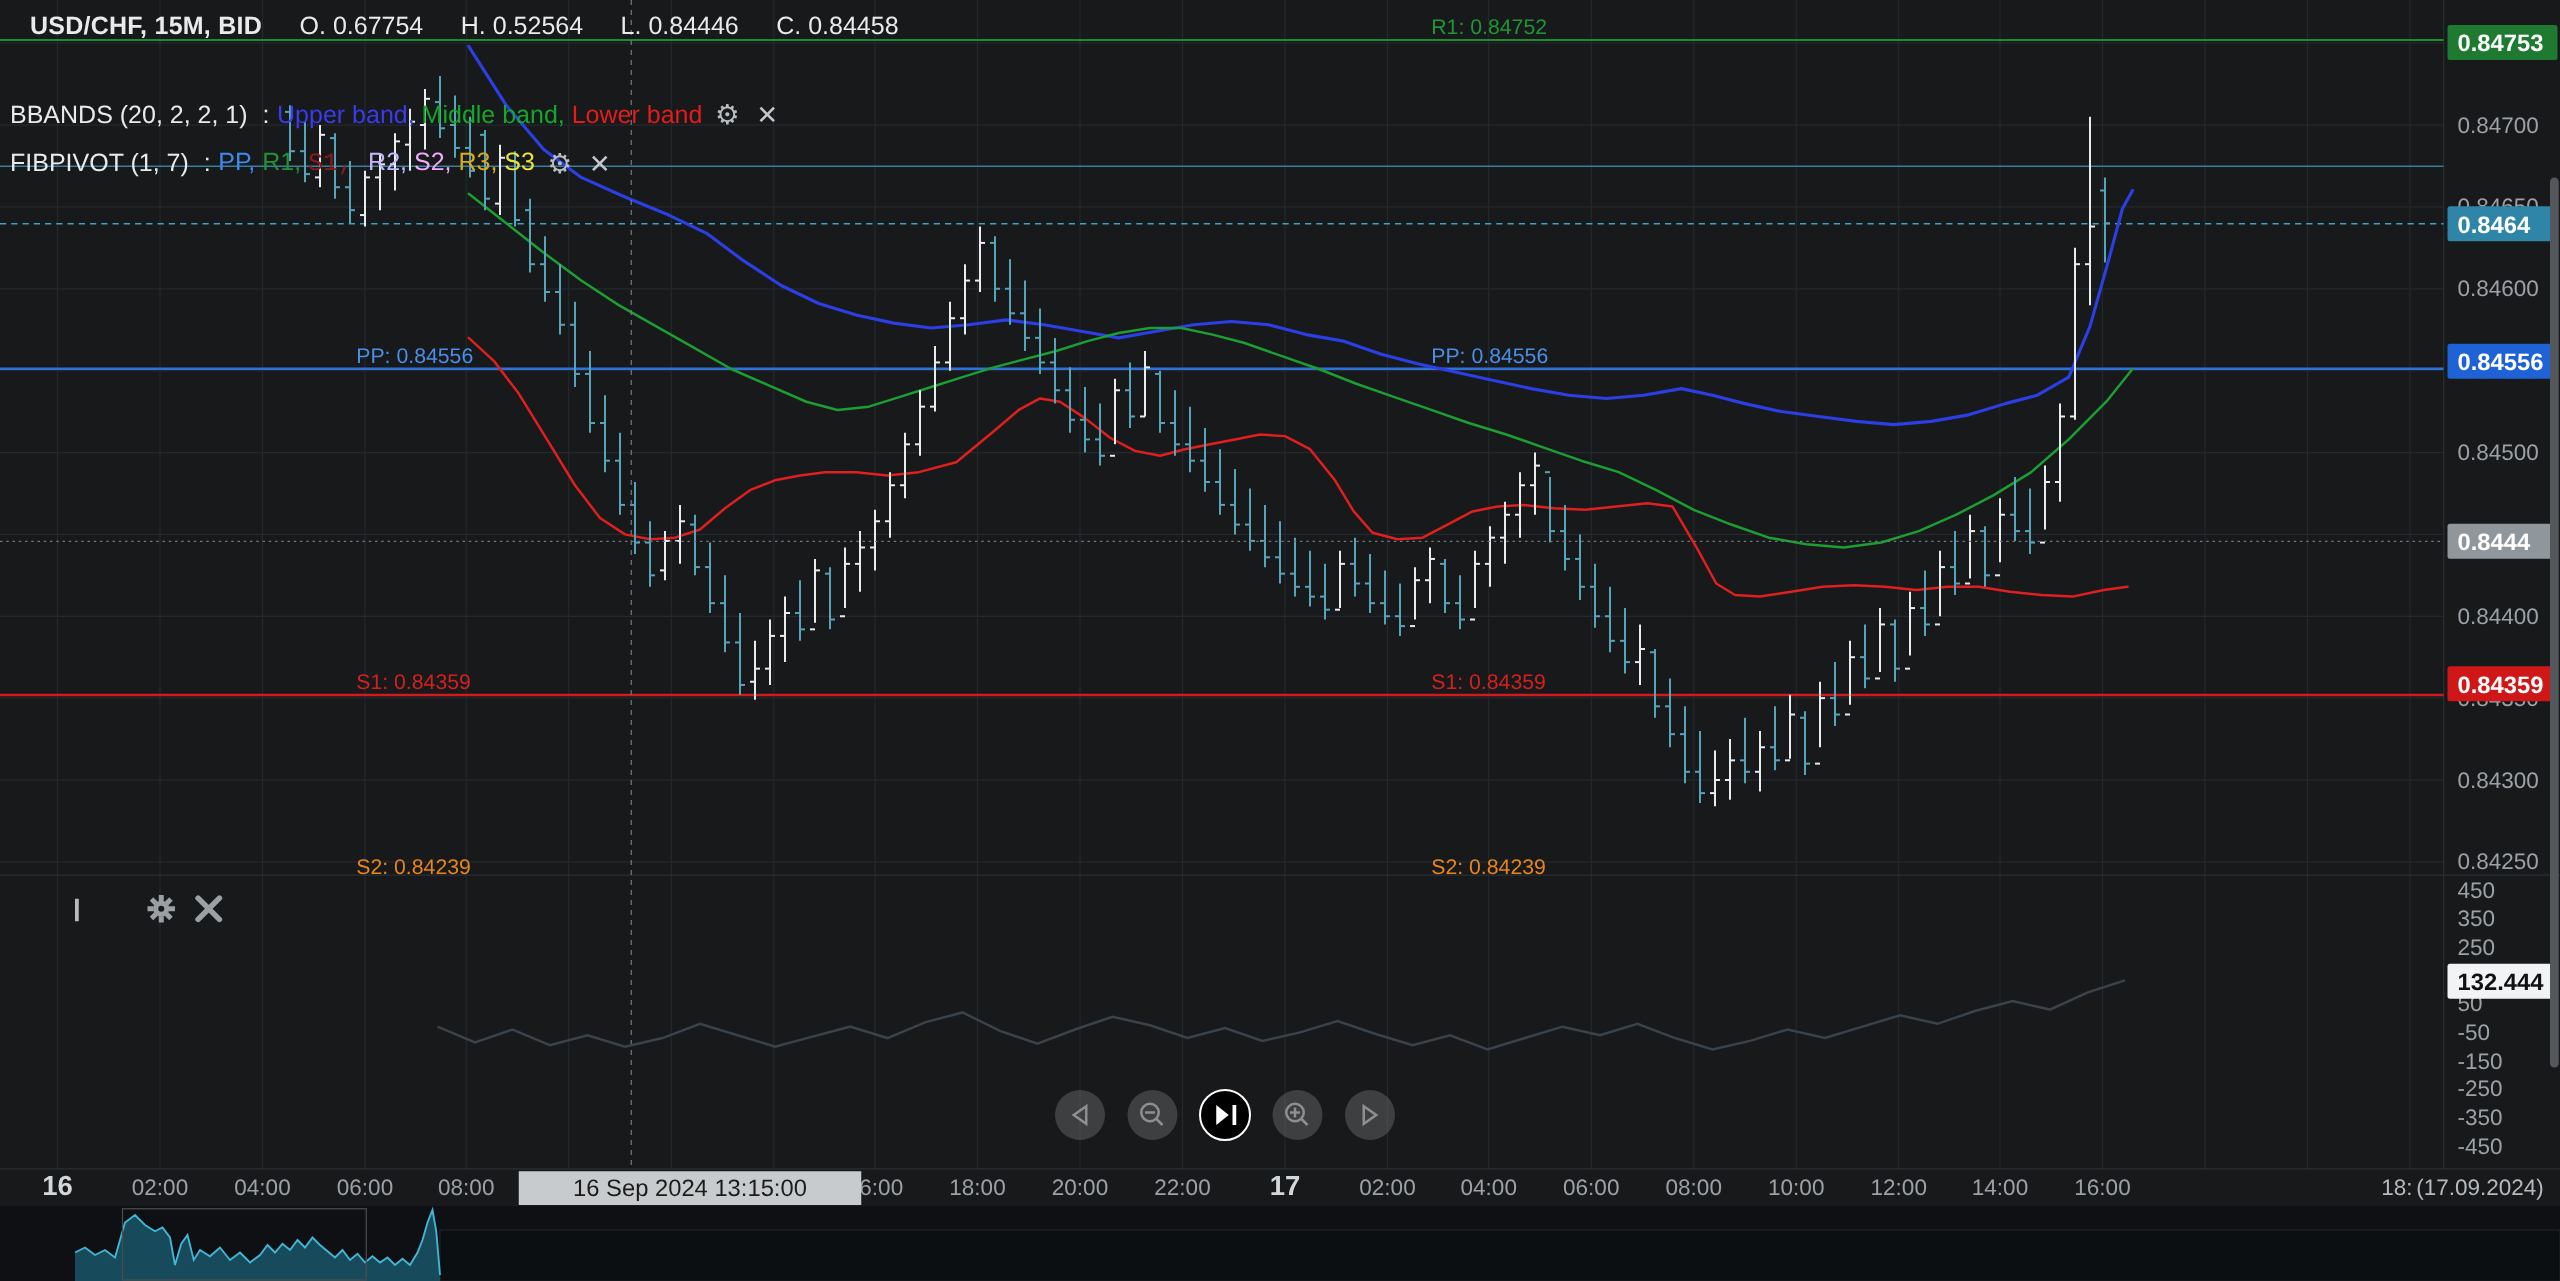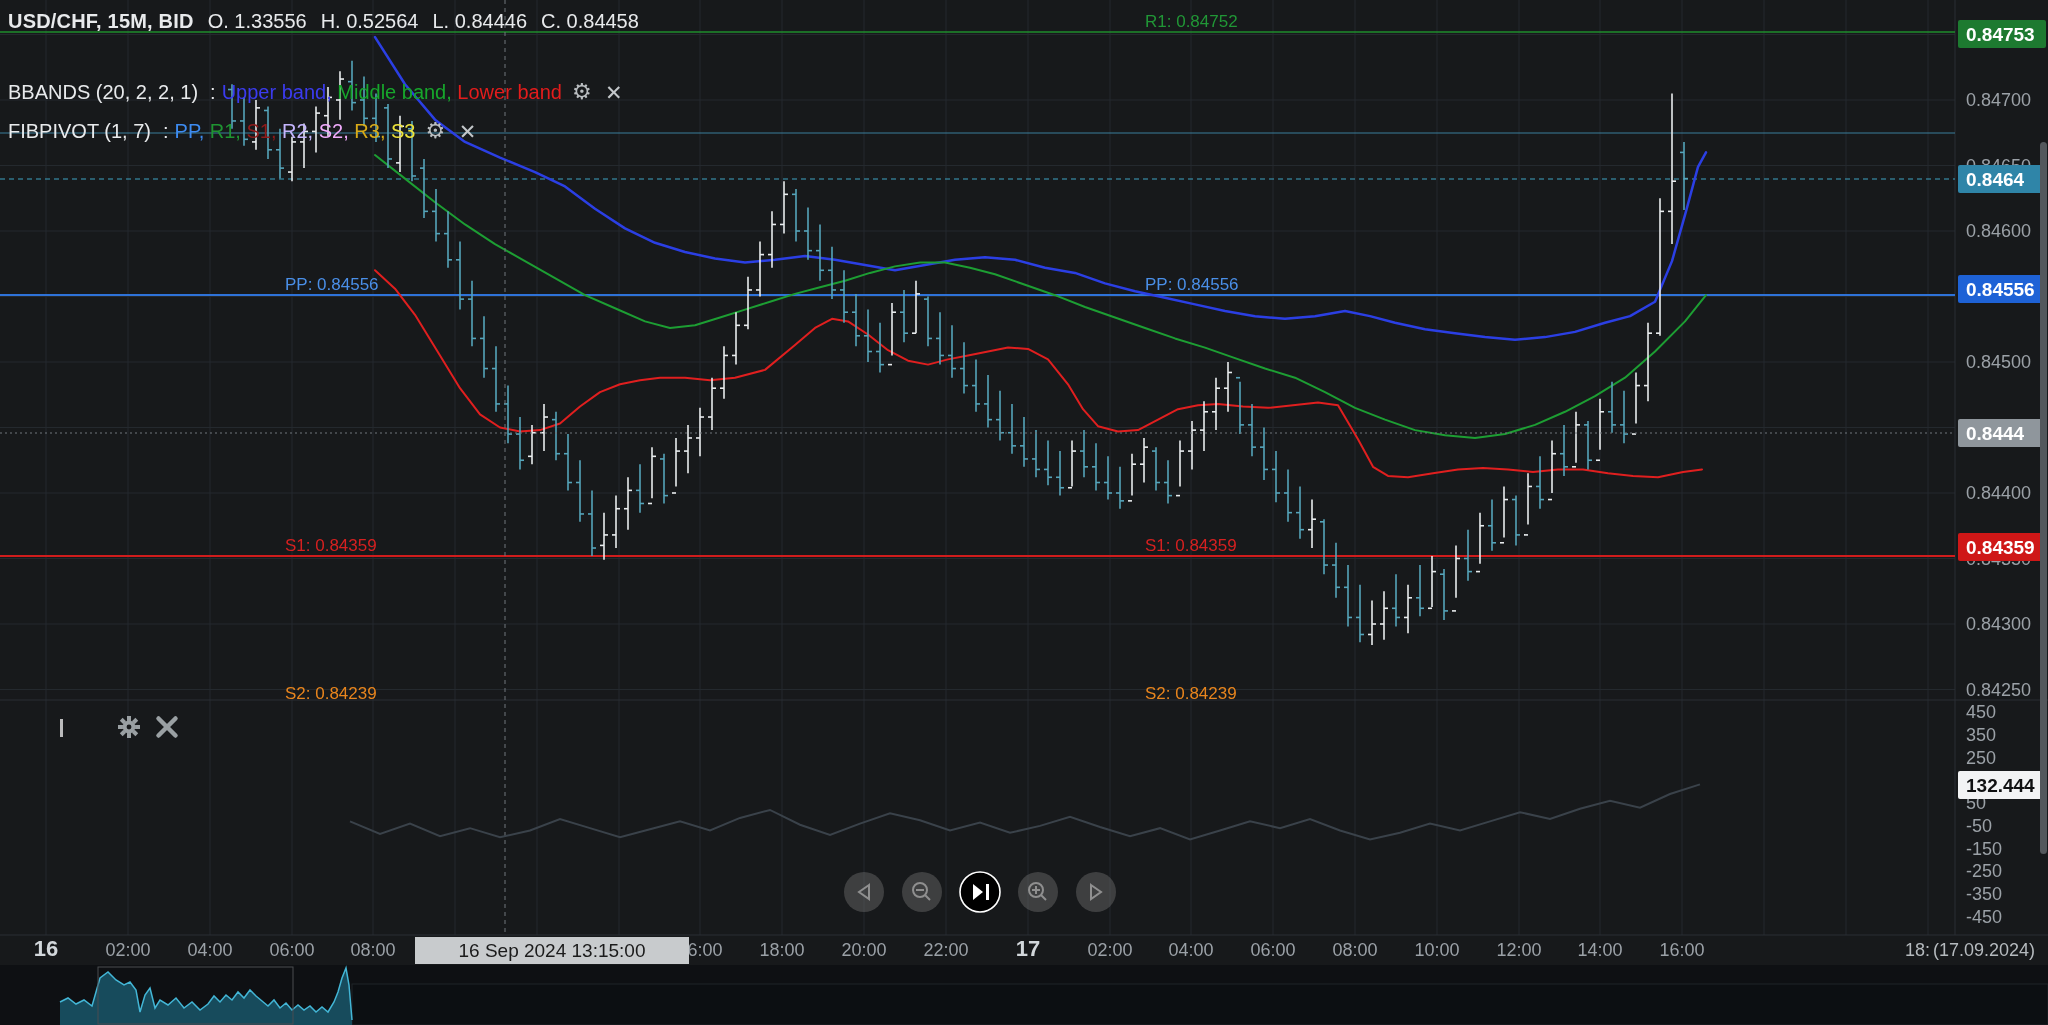--- a/index.html
+++ b/index.html
@@ -1,21 +1,21 @@
 <!DOCTYPE html>
 <html><head>
 <meta charset="utf-8">
 <style>
   html,body{margin:0;padding:0;background:#17191b;}
   body{width:2048px;height:1025px;overflow:hidden;position:relative;
        font-family:"Liberation Sans","DejaVu Sans",sans-serif;}
   #stage{position:absolute;left:0;top:0;}
   .hdr{position:absolute;left:8px;color:#e8eaec;font-size:20px;white-space:nowrap;
        display:flex;align-items:center;gap:0;z-index:30;}
-  .hdr .seg{margin-right:14px;}
+  .hdr .seg{margin-right:14px;margin-left:16px;}
   .sym{font-weight:700;letter-spacing:.2px;}
   .icon-btn{display:inline-flex;align-items:center;justify-content:center;width:24px;height:24px;
             margin-left:8px;cursor:pointer;}
   .gear{color:#b9bdc0;font-size:22px;line-height:22px;}
   .xmark{color:#c3c7ca;font-size:21px;font-weight:700;line-height:21px;}
 </style>
 </head>
 <body>
 
 <svg id="stage" width="2048" height="1025">
@@ -826,41 +826,41 @@
     <g>
       <circle cx="1096" cy="892" r="20" fill="#6f6f6f" opacity="0.45"></circle>
       <g stroke="#8f8f8f" stroke-width="2" fill="none">
         <path d="M 1091 885 L 1101 892 L 1091 899 Z"></path>
       </g>
     </g>
   </svg>
 
 <div class="hdr" style="top:10px;">
   <span class="seg sym">USD/CHF, 15M, BID</span>
-  <span class="seg">O. 1.33556</span>
+  <span class="seg">O. 0.67754</span>
   <span class="seg">H. 0.52564</span>
   <span class="seg">L. 0.84446</span>
   <span class="seg">C. 0.84458</span>
 </div>
 
 <div class="hdr" style="top:80px;">
   <span>BBANDS (20, 2, 2, 1)</span>
   <span style="margin:0 6px 0 12px;">:</span>
   <span id="bbands-bands"><span style="color: rgb(59, 59, 238);">Upper band, </span><span style="color: rgb(23, 166, 44);">Middle band, </span><span style="color: rgb(227, 28, 28);">Lower band</span></span>
   <span class="icon-btn">
       <span class="gear">⚙</span>
     </span>
   <span class="icon-btn">
       <span class="xmark">✕</span>
     </span>
 </div>
 
 <div class="hdr" style="top:119px;">
   <span>FIBPIVOT (1, 7)</span>
   <span style="margin:0 6px 0 12px;">:</span>
-  <span id="fib-levels"><span style="color: rgb(61, 139, 240); margin-top: 13px;">PP, </span><span style="color: rgb(31, 148, 50); margin-top: 38px;">R1, </span><span style="color: rgb(143, 26, 26);">S1, </span><span style="color: #c4b5fd;">R2, </span><span style="color: #f0abfc;">S2, </span><span style="color: rgb(217, 171, 24);">R3, </span><span style="color: rgb(236, 226, 58);">S3</span></span>
+  <span id="fib-levels"><span style="color: rgb(61, 139, 240); margin-top: 13px;">PP, </span><span style="color: rgb(31, 148, 50); margin-top: 38px;">R1, </span><span style="color: rgb(143, 26, 26); font-family: Liberation Mono, monospace;">S1, </span><span style="color: #c4b5fd;">R2, </span><span style="color: #f0abfc;">S2, </span><span style="color: rgb(217, 171, 24);">R3, </span><span style="color: rgb(236, 226, 58);">S3</span></span>
   <span class="icon-btn">
       <span class="gear">⚙</span>
     </span>
   <span class="icon-btn">
       <span class="xmark">✕</span>
     </span>
 </div>
 
 </body></html>

